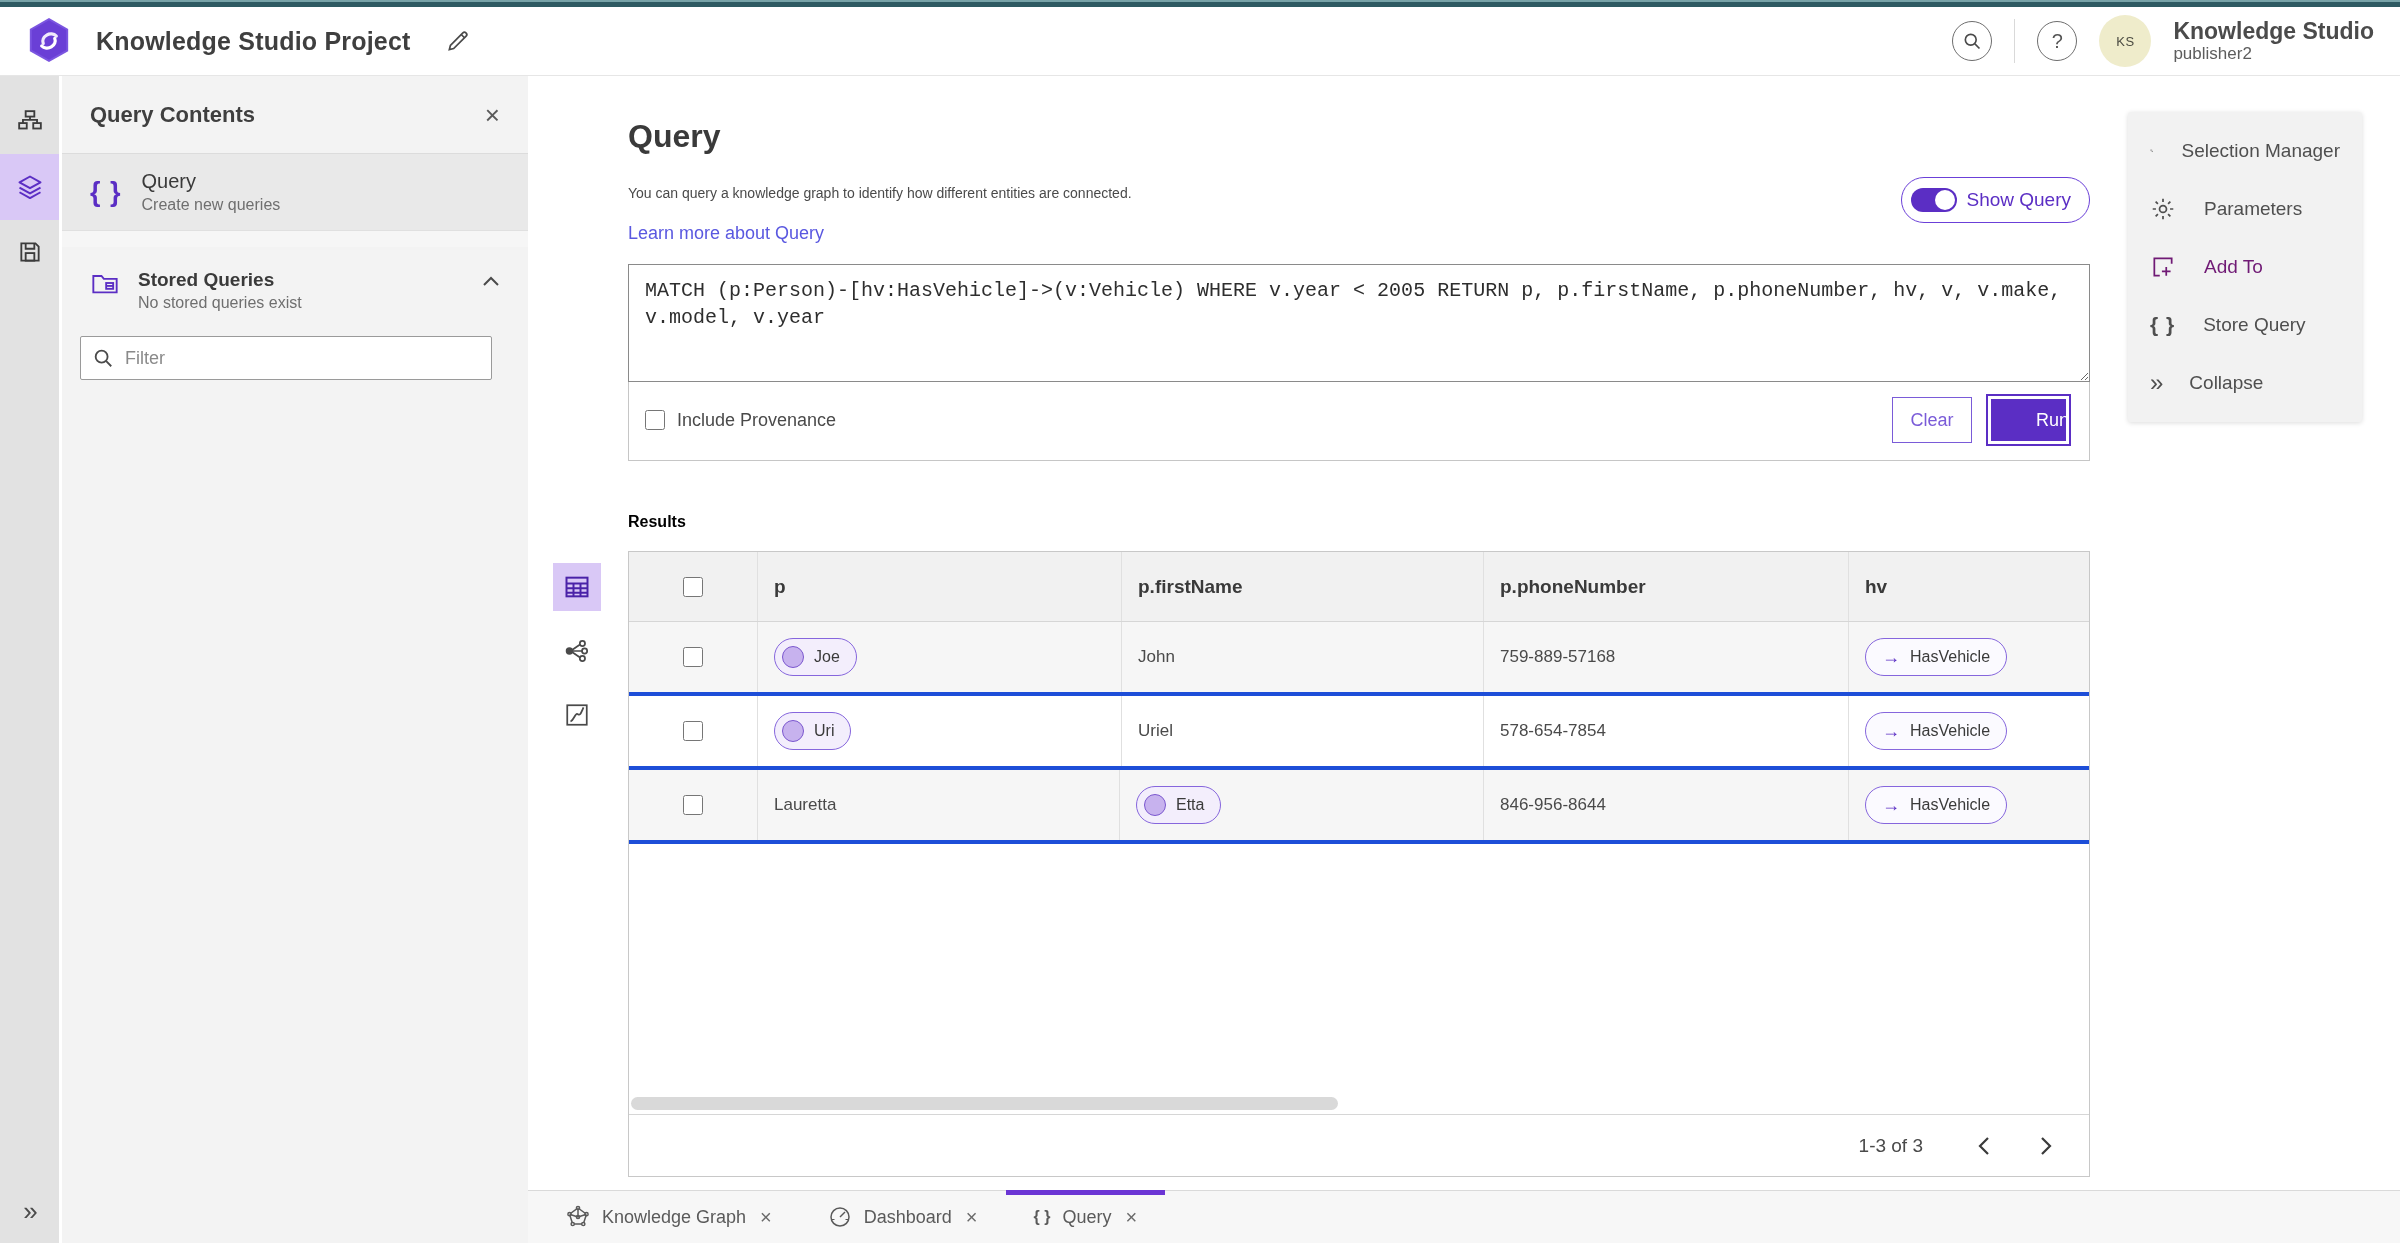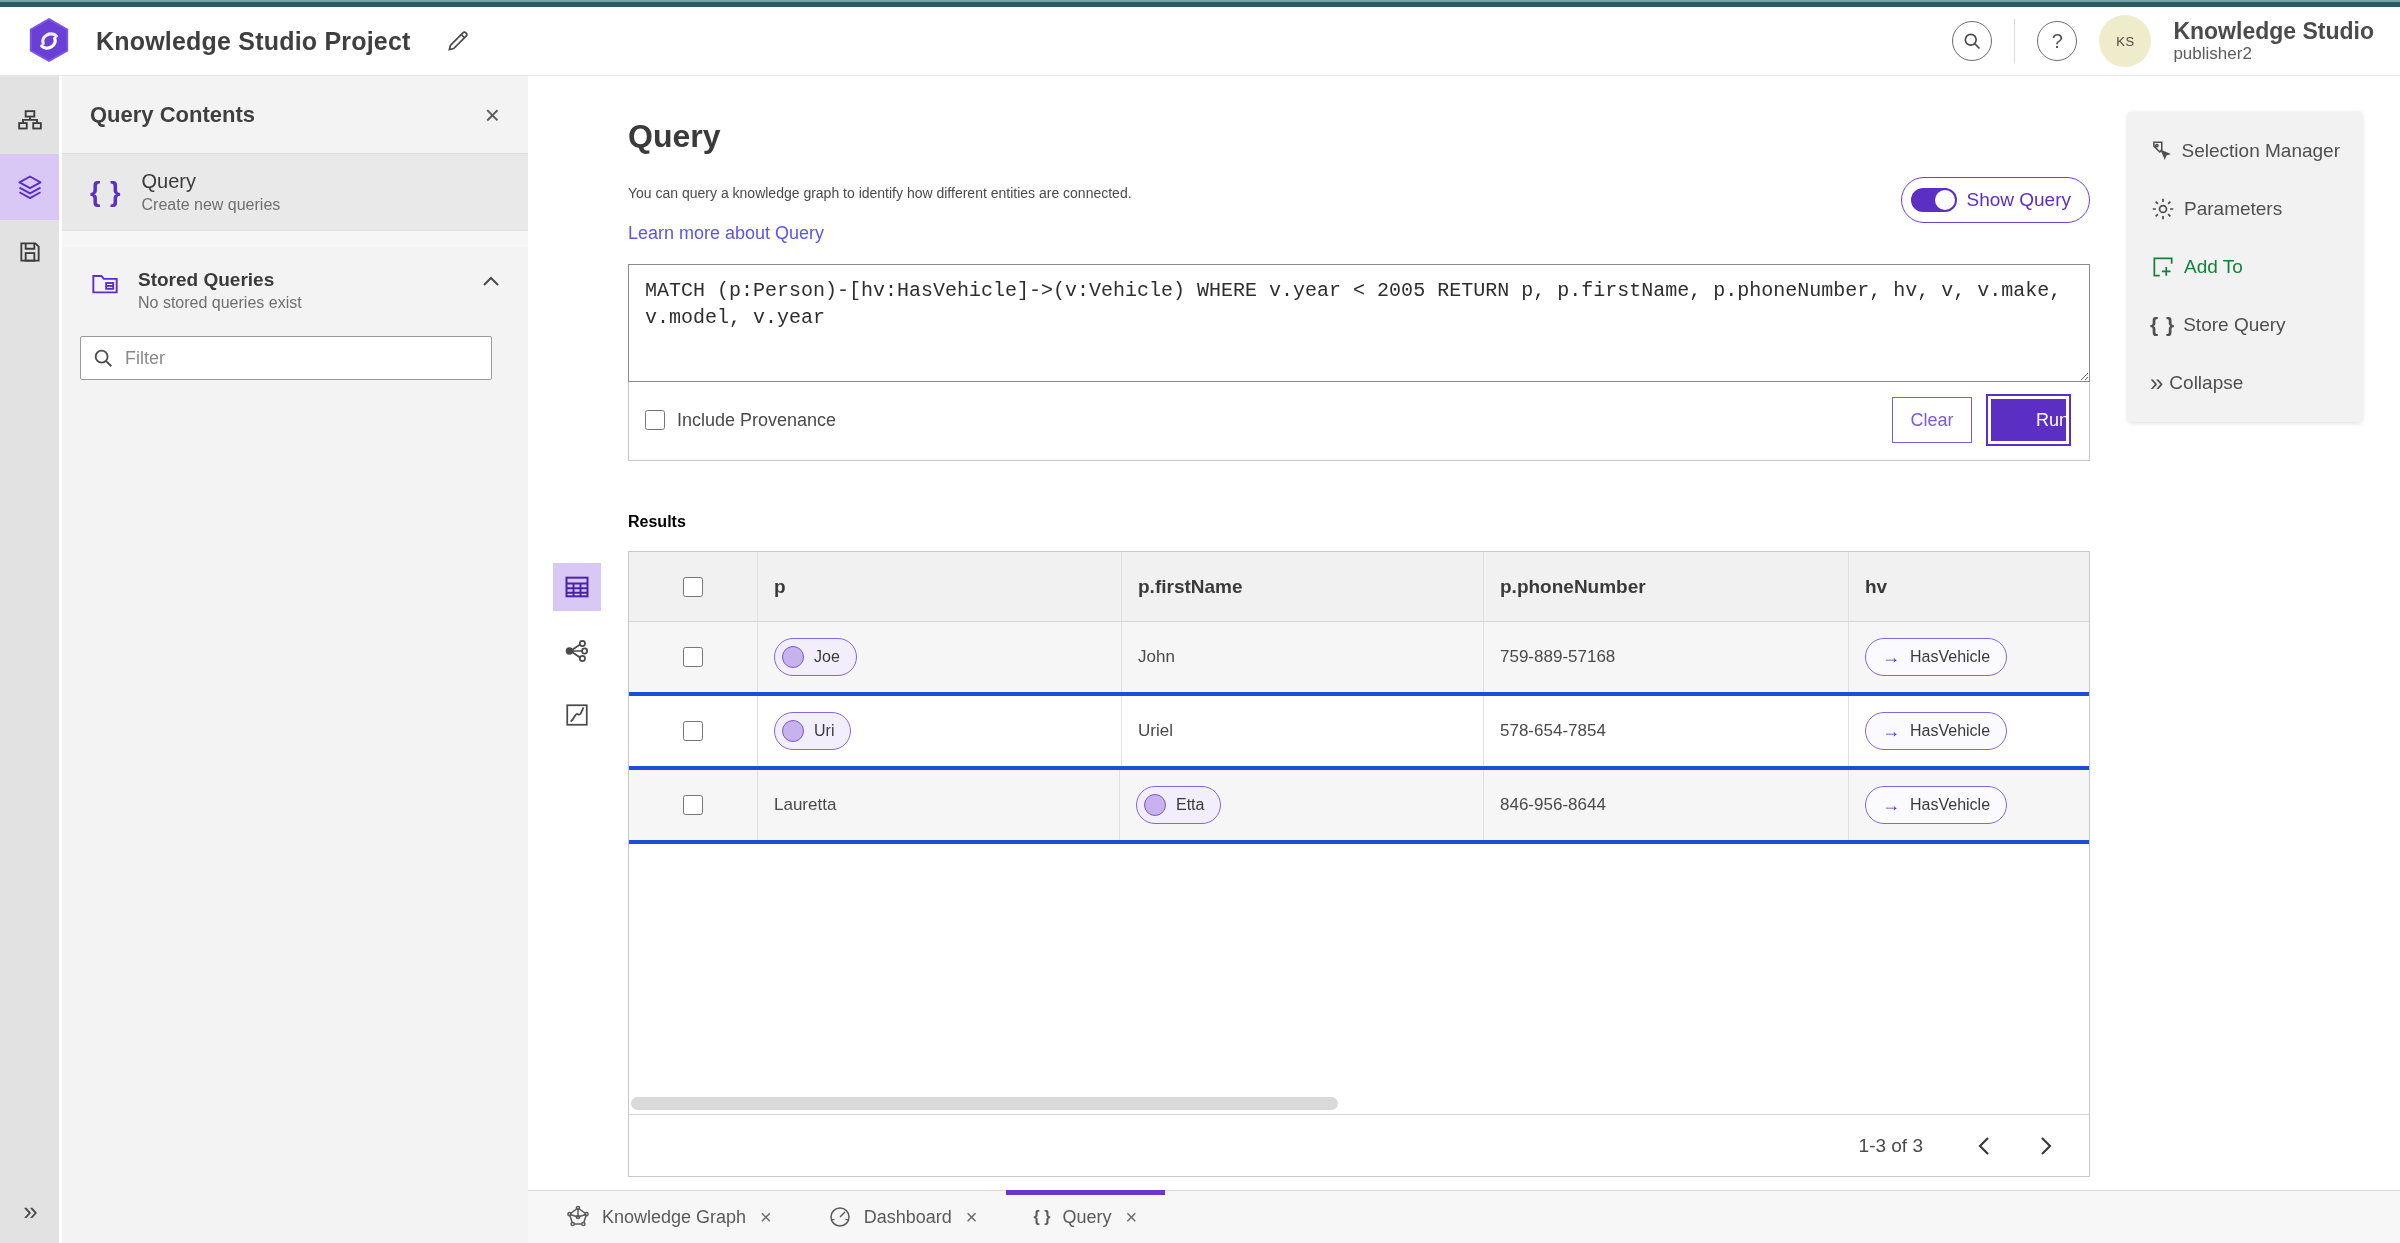--- a/index.html
+++ b/index.html
@@ -158,23 +158,23 @@
   .hscroll-thumb { width:707px; height:13px; border-radius:7px; background:#d9d9d9; cursor:grab; }
   .t-footer { height:62px; border-top:1px solid #d6d6d6; display:flex; align-items:center; justify-content:flex-end; gap:36px; padding:0 30px; }
   .page-info { font-size:19px; color:#4a4a4a; margin-right:12px; }
   .pg-btn { background:none; border:none; cursor:pointer; color:#3a3a3a; display:flex; align-items:center; padding:6px; }
 
   
   .right-panel {
     position:absolute; right:38px; top:36px; width:234px; background:#f2f2f2;
     border-radius:3px; box-shadow:0 1px 5px rgba(0,0,0,.14); padding:10px 0;
   }
-  .rp-item { height:58px; display:flex; align-items:center; gap:8px; padding:0 22px; cursor:pointer; color:#4f4f4f; }
+  .rp-item { height:58px; display:flex; align-items:center; gap:28px; padding:0 22px; cursor:pointer; color:#4f4f4f; }
   .rp-label { font-size:19px; white-space:nowrap; }
-  .rp-item.disabled { color:#15803d; cursor:default;align-items:center; }
+  .rp-item.disabled { color:#701a75; cursor:default;align-items:center; }
   .rp-braces { font-size:21px; font-weight:600; letter-spacing:1px; }
   .rp-collapse-glyph { font-size:24px; letter-spacing:-2px; }
 
   
   .tabbar { height:53px; display:flex; background:#f7f7f7; border-top:1px solid #dadada; padding-left:10px; }
   .tab { position:relative; display:flex; align-items:center; gap:12px; padding:0 28px; cursor:pointer; color:#5a5a5a; }
   .tab-label { font-size:18px; }
   .tab-close { font-size:20px; color:#6a6a6a; margin-left:2px; cursor:pointer; }
   .tab-indicator { position:absolute; top:-1px; left:0; width:100%; height:5px; background:#6b35d4; }
   svg { display:block; }

